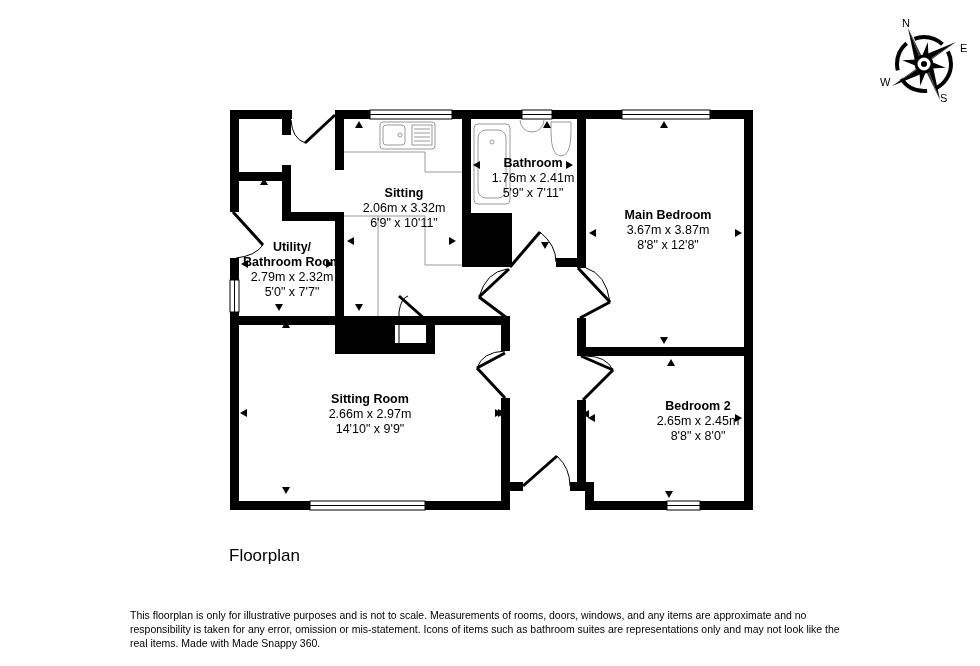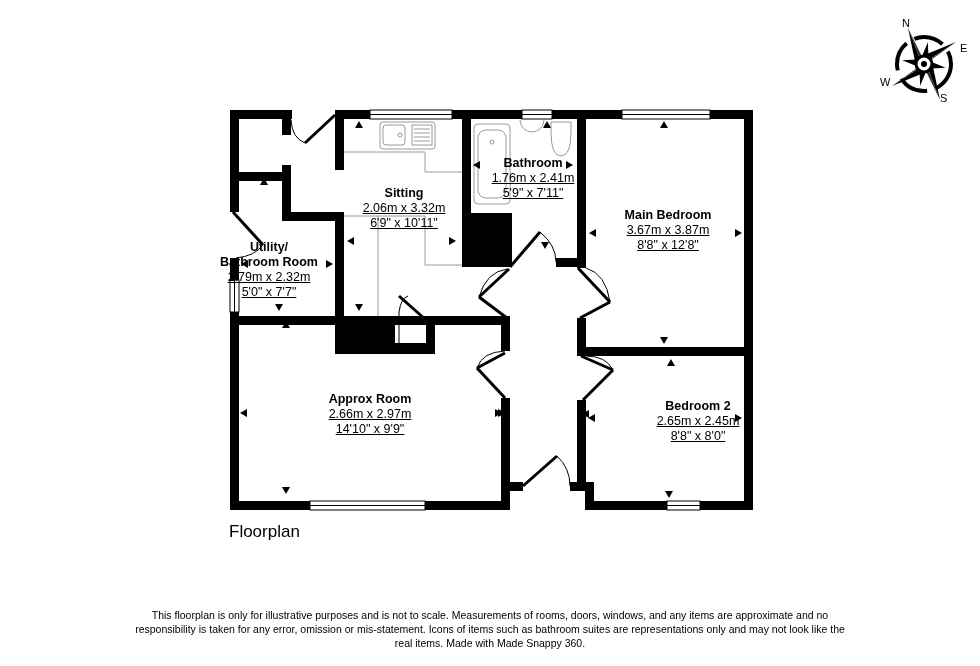--- a/index.html
+++ b/index.html
@@ -2,23 +2,23 @@
 <html><head>
 <meta charset="utf-8">
 <style>
   html, body { margin:0; padding:0; background:#ffffff; }
   body { width:980px; height:666px; position:relative; overflow:hidden; font-family:"Liberation Sans", sans-serif; color:#000; }
   .area-title { position:absolute; left:380px; top:36px; width:220px; text-align:center; font-weight:bold; font-size:12px; line-height:14px; }
   .compass { position:absolute; left:872px; top:12px; width:106px; height:96px; }
   .plan { position:absolute; left:0; top:0; width:980px; height:666px; }
   .room-label { position:absolute; text-align:center; font-size:12.5px; line-height:15px; white-space:nowrap; transform:translateX(-50%); }
   .room-label .name { font-weight:bold; display:block; }
-  .room-label .dim { display:block;text-decoration:underline; }
-  .floor-caption { position:absolute; left:229px; top:522px; font-size:17px; }
-  .disclaimer { position:absolute; left:130px; top:608px; width:720px; text-align:center; font-size:10.5px; line-height:14px; }
+  .room-label .dim { display:block; }
+  .floor-caption { position:absolute; left:229px; top:546px; font-size:17px; }
+  .disclaimer { position:absolute; left:130px; top:608px; width:720px; font-size:10.5px; line-height:14px; }
 </style>
 </head>
 <body>
 
 <div class="area-title">
 </div>
 
 <svg class="compass" viewBox="0 0 106 96">
   <g transform="translate(52,52)">
     <circle r="27" fill="none" stroke="#000" stroke-width="4" stroke-dasharray="30 9"></circle>
@@ -195,29 +195,29 @@
   <span class="dim">1.76m x 2.41m</span>
   <span class="dim">5'9" x 7'11"</span>
 </div>
 
 <div class="room-label" style="left:668px; top:208px;">
   <span class="name">Main Bedroom</span>
   <span class="dim">3.67m x 3.87m</span>
   <span class="dim">8'8" x 12'8"</span>
 </div>
 
-<div class="room-label" style="left:269px; top:240px;">
+<div class="room-label" style="left:292px; top:240px;">
   <span class="name">Utility/</span>
   <span class="name">Bathroom Room</span>
   <span class="dim">2.79m x 2.32m</span>
   <span class="dim">5'0" x 7'7"</span>
 </div>
 
 <div class="room-label" style="left:370px; top:392px;">
-  <span class="name">Approx Room</span>
+  <span class="name">Sitting Room</span>
   <span class="dim">2.66m x 2.97m</span>
   <span class="dim">14'10" x 9'9"</span>
 </div>
 
 <div class="room-label" style="left:666px; top:399px;margin-left:32px;">
   <span class="name">Bedroom 2</span>
   <span class="dim">2.65m x 2.45m</span>
   <span class="dim">8'8" x 8'0"</span>
 </div>
 

